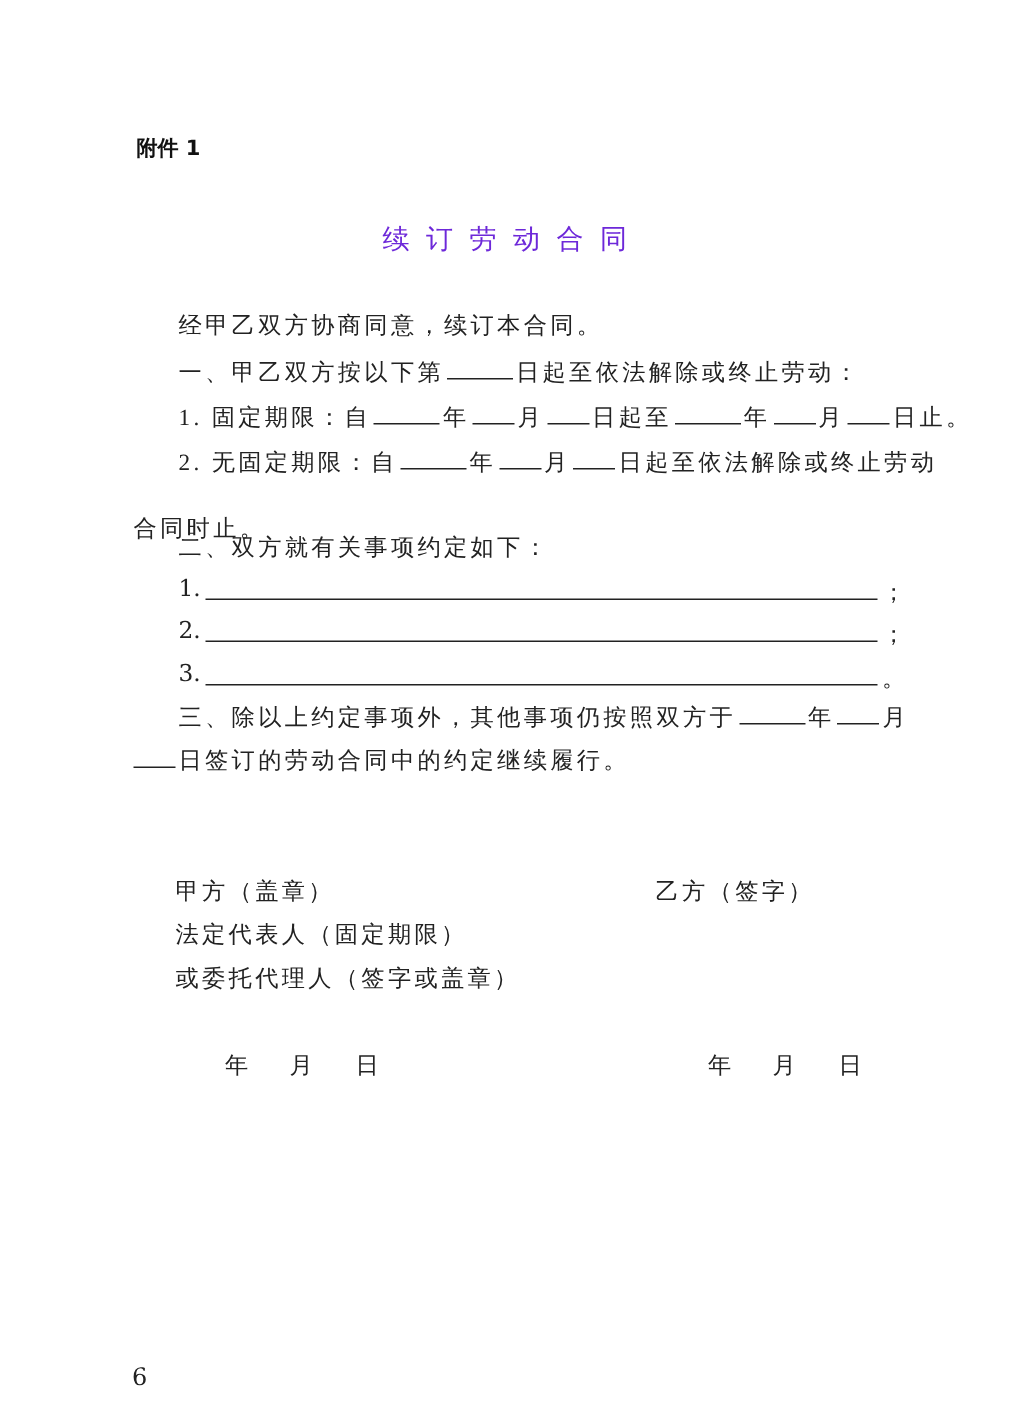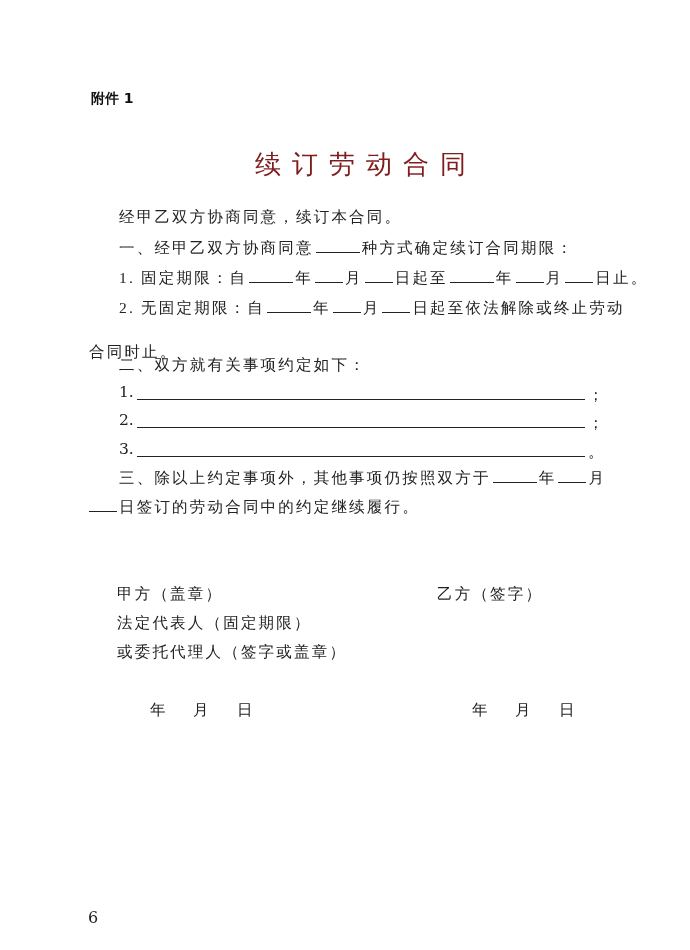--- a/index.html
+++ b/index.html
@@ -7,22 +7,22 @@
       width: 690px; height: 950px; position: relative; overflow: hidden;
       font-family: "DejaVu Serif", "Liberation Serif", serif;
       color: #1a1a1a;
     }
     .abs { position: absolute; white-space: nowrap; }
     .attach {
       left: 91px; top: 90px; font-size: 14px; font-weight: bold;
       font-family: "DejaVu Sans", "Liberation Sans", sans-serif; color: #111;
     }
     .title {
-      left: 255px; top: 147px; font-size: 26px; letter-spacing: 11px;
-      font-family: "DejaVu Sans", "Liberation Sans", sans-serif; color: #7f1d1d;
+      left: 255px; top: 147px; font-size: 18px; letter-spacing: 11px;
+      font-family: "DejaVu Sans", "Liberation Sans", sans-serif; color: #6d28d9;
     }
     .line { font-size: 15.5px; letter-spacing: 2.2px; color: #222; font-family: Liberation Serif, serif; }
     .blank {
       display: inline-block; border-bottom: 1.3px solid #222;
       height: 14px; vertical-align: baseline; margin: 0 2px;
     }
     .w5 { width: 44px; }
     .w3 { width: 28px; }
     .fill-row { position: absolute; left: 119px; font-size: 15.5px; color: #222; }
     .fill-line {
@@ -36,21 +36,21 @@
   </style>
 </head>
 <body>
 
 <div class="abs attach">附件 1</div>
 <div class="abs title">续订劳动合同</div>
 
 <div class="abs line" style="left:119px; top:207px;">经甲乙双方协商同意，续订本合同。</div>
 
 <div class="abs line" style="left:119px; top:238px;">
-  <span>一、经甲乙双方协商同意</span><span class="blank w5"></span><span>种方式确定续订合同期限：</span>
+  <span>一、甲乙双方按以下第</span><span class="blank w5"></span><span>日起至依法解除或终止劳动：</span>
 </div>
 
 <div class="abs line" style="left:119px; top:268px;text-align:right;">
   <span>1. 固定期限：自</span><span class="blank w5"></span><span>年</span><span class="blank w3"></span><span>月</span><span class="blank w3"></span><span>日起至</span><span class="blank w5"></span><span>年</span><span class="blank w3"></span><span>月</span><span class="blank w3"></span><span>日止。</span>
 </div>
 
 <div class="abs line" style="left:119px; top:298px;">
   <span>2. 无固定期限：自</span><span class="blank w5"></span><span>年</span><span class="blank w3"></span><span>月</span><span class="blank w3"></span><span>日起至依法解除或终止劳动</span>
 </div>
 <div class="abs line" style="left:89px; top:342px;">合同时止。</div>

